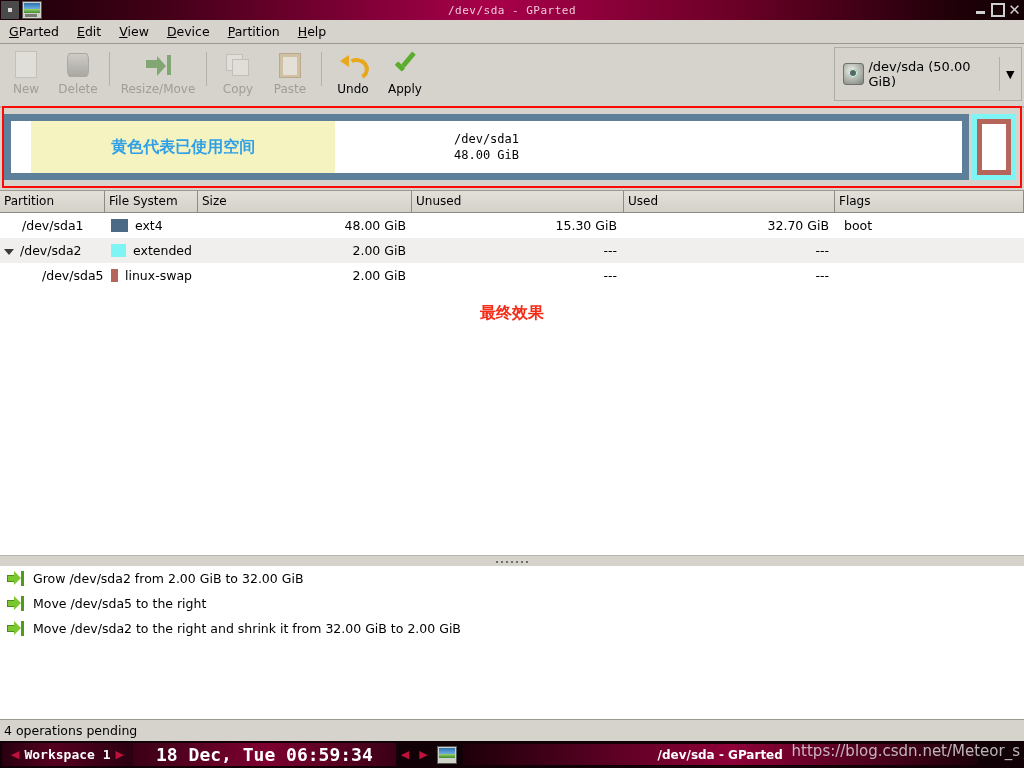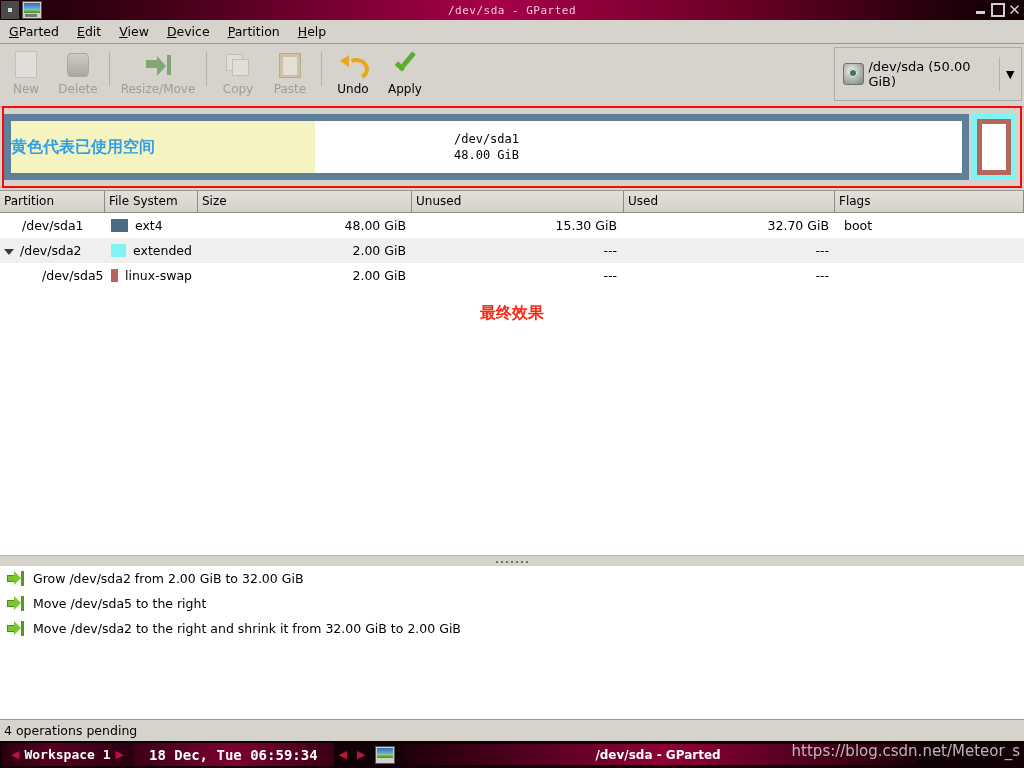--- a/index.html
+++ b/index.html
@@ -171,21 +171,21 @@
     background: #d6d3cd; box-sizing: border-box;
     display: flex; align-items: center; padding: 0 4px;
   }
   .part-big {
     position: relative; height: 66px; box-sizing: border-box;
     border: 7px solid #5d7f99; background: #ffffff;
     display: flex; align-items: center;
   }
   .part-used {
     height: 100%; background: #f5f3bf;
-    display: flex; align-items: center; justify-content: flex-start;
+    display: flex; align-items: center; justify-content: center; margin-left: 20px;
   }
   .part-label {
     position: absolute; left: 0; right: 0; text-align: center;
     font-size: 12px; line-height: 16px; color: #000;
     font-family: "DejaVu Sans Mono", "Liberation Mono", monospace;
   }
   .annot-blue {
     color: #2f9fe8; font-size: 16px; font-weight: bold; white-space: nowrap;
     font-family: "DejaVu Sans", sans-serif;
   }
@@ -269,23 +269,23 @@
     display: flex; align-items: center;
   }
   .tk-ws {
     height: 23px; display: flex; align-items: center; margin-left: 2px;
     background: linear-gradient(to right, #2a0010, #56001f 40%, #2a0010);
     padding: 0 4px;
   }
   .tk-arrow { color: #c0103c; font-size: 11px; padding: 0 5px; }
   .tk-wslabel { color: #fff; font-weight: bold; font-size: 13px; font-family: "DejaVu Sans Mono", monospace; }
   .tk-clock {
-    height: 23px; display: flex; align-items: center; padding: 0 16px;
+    height: 23px; display: flex; align-items: center; padding: 0 23px;
     background: linear-gradient(to right, #3a0016, #7d0030 50%, #3a0016);
-    color: #fff; font-weight: bold; font-size: 14px; font-family: "DejaVu Sans Mono", monospace;
+    color: #fff; font-weight: bold; font-size: 18px; font-family: "DejaVu Sans Mono", monospace;
   }
   .tk-appicon {
     width: 18px; height: 16px; margin: 0 4px;
     background: #cfd2c8; border: 1px solid #555; position: relative; overflow: hidden; flex: 0 0 auto;
   }
   .tk-appicon::before {
     content: ""; position: absolute; left: 1px; top: 1px; right: 1px; bottom: 5px;
     background: linear-gradient(to bottom, #2f6fb0 0%, #6fb0e0 60%, #9ad06a 61%, #3f8a2f 100%);
   }
   .tk-task {

